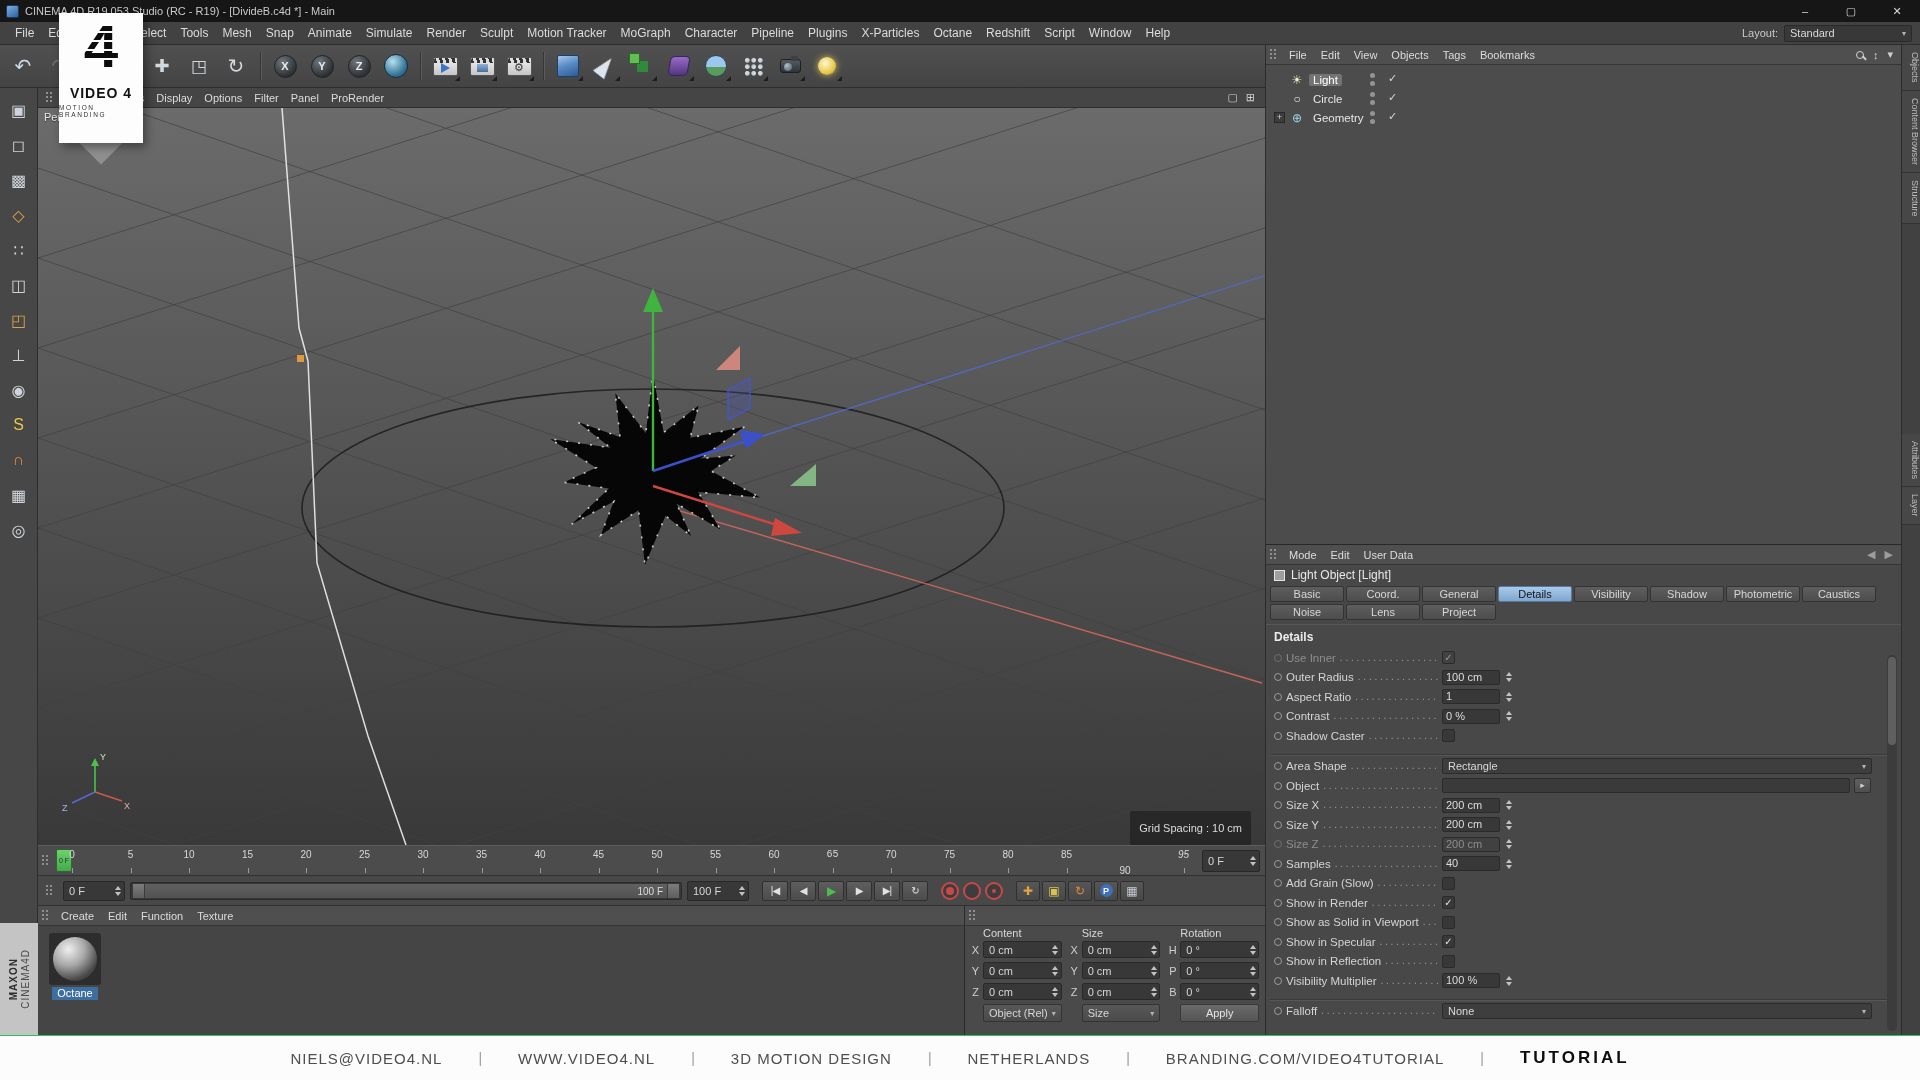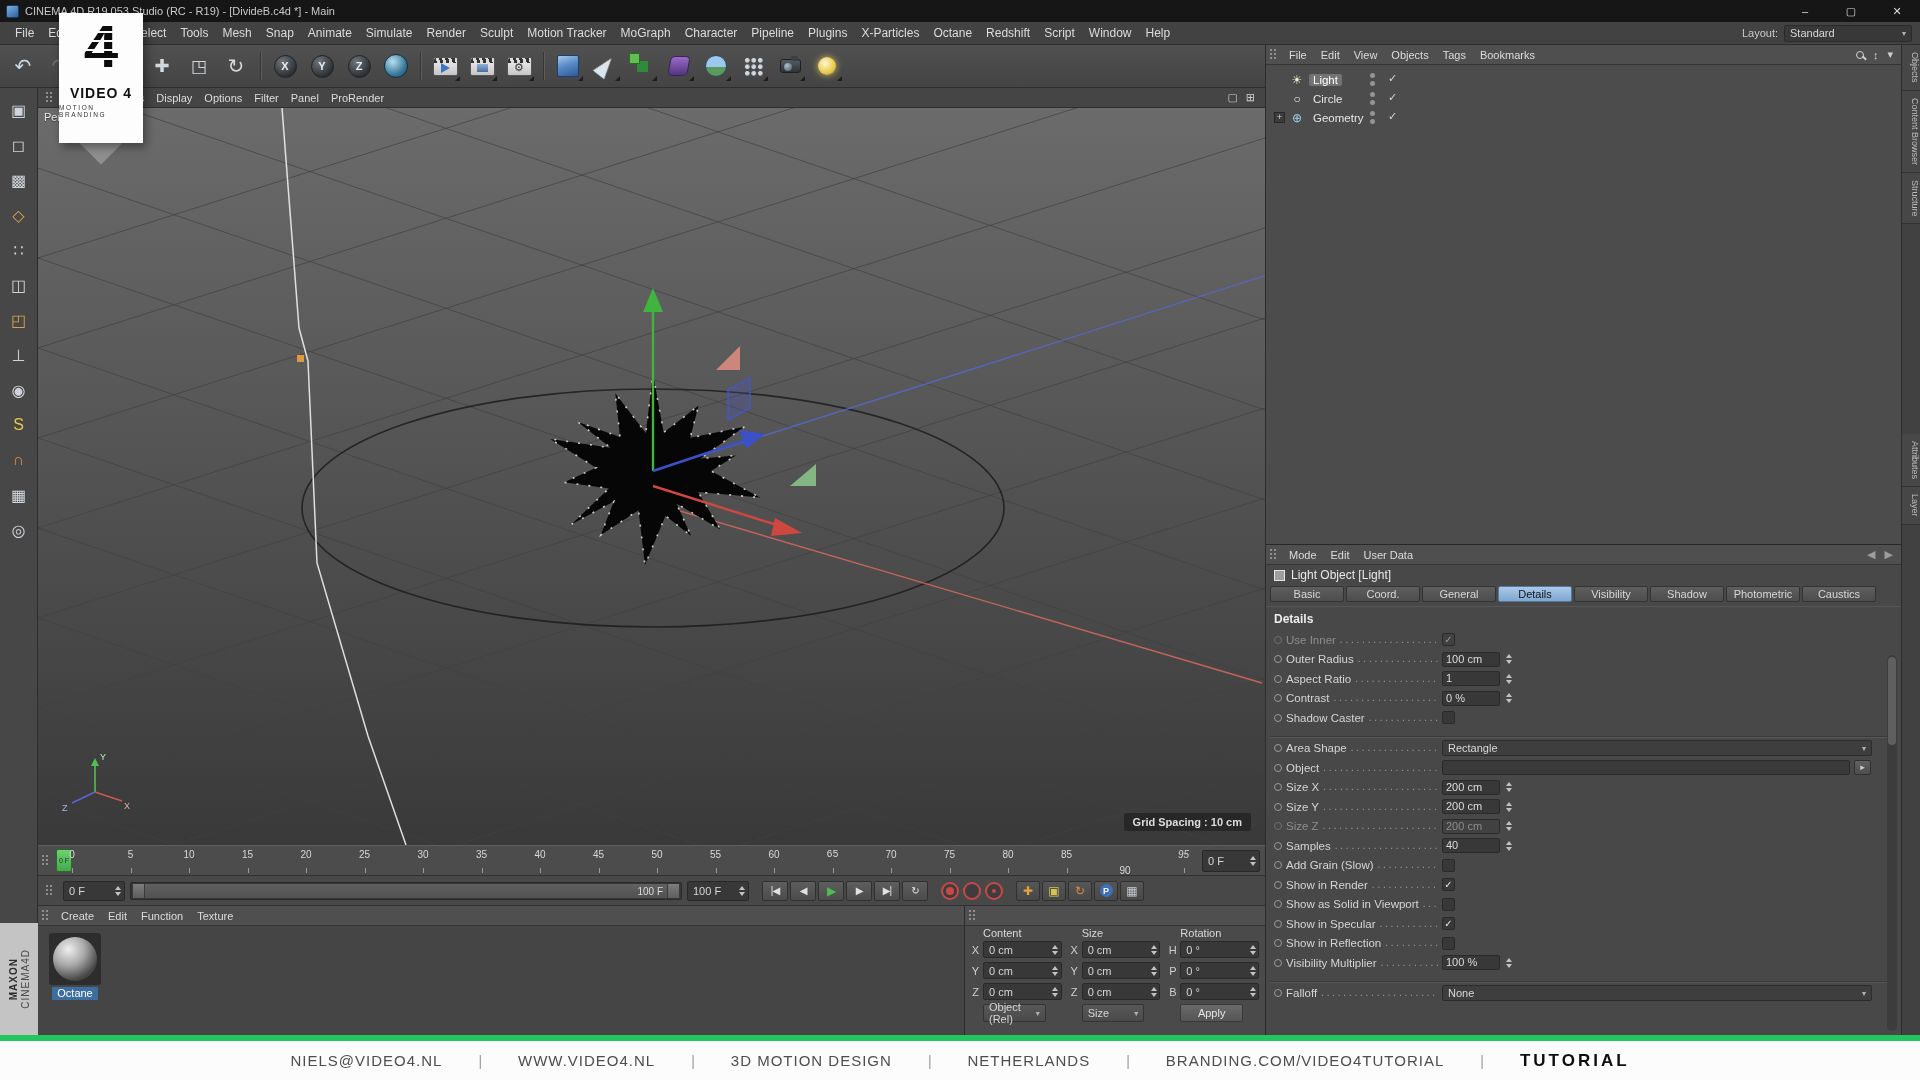--- a/index.html
+++ b/index.html
@@ -56,21 +56,21 @@
   .maxon-strip span.thin { font-weight:normal; color:#4a4a4a; }
 
   
   .viewport { position:absolute; left:38px; top:88px; width:1227px; height:757px; }
   .vp-menubar { height:20px; background:#454545; border-bottom:1px solid #2f2f2f; display:flex; align-items:center; padding:0 4px; }
   .vp-menubar .menu-item { padding:2px 6px; font-size:11px; }
   .vp-right { margin-left:auto; display:flex; gap:8px; padding-right:6px; font-size:11px; color:#cfcfcf; }
   .scene { position:relative; width:1227px; height:737px; background:linear-gradient(#6b6b6b, #555 45%, #393939); overflow:hidden; }
   .scene svg { position:absolute; inset:0; }
   .cam-label { position:absolute; left:6px; top:3px; font-size:11px; color:#e8e8e8; text-shadow:0 1px 1px rgba(0,0,0,.5); }
-  .grid-label { position:absolute; right:14px; bottom:14px; background:rgba(20,20,20,.5); color:#dcdcdc; font-size:11px; padding:3px 9px; border-radius:2px;font-weight:bold; }
+  .grid-label { position:absolute; right:14px; bottom:0; background:rgba(20,20,20,.5); color:#dcdcdc; font-size:11px; padding:11px 9px; border-radius:2px; }
 
   .handle { width:8px; height:13px; background-image:radial-gradient(#8f8f8f 1px, transparent 1.3px); background-size:4px 4px; margin:0 5px 0 3px; flex:none; }
 
   
   .tl-ruler { position:absolute; left:38px; top:845px; width:1227px; height:31px; background:#4c4c4c; border-top:1px solid #5e5e5e; border-bottom:1px solid #303030; display:flex; align-items:center; }
   .ruler-area { position:relative; flex:1; height:100%; }
   .tick { position:absolute; top:3px; transform:translateX(-50%); font-size:10px; color:#d8d8d8; }
   .tickmark { position:absolute; bottom:2px; width:1px; height:5px; background:#9a9a9a; }
   .playhead { position:absolute; left:2px; top:3px; bottom:3px; width:16px; background:linear-gradient(#6ed06e,#45a84d); border:1px solid #2c6a32; border-radius:2px; display:flex; align-items:center; justify-content:center; font-size:7px; color:#123a16; }
   .framebox { width:58px; height:22px; margin:0 5px; background:#383838; border:1px solid #282828; border-radius:2px; display:flex; align-items:center; padding:0 2px 0 5px; font-size:11px; }
@@ -106,21 +106,21 @@
 
   
   .coords { position:absolute; left:965px; top:906px; width:300px; height:129px; background:#4a4a4a; }
   .coords-body { display:flex; padding:1px 2px; }
   .coord-col { flex:1; display:flex; flex-direction:column; }
   .coord-title { font-size:11px; color:#d8d8d8; padding:0 0 0 16px; }
   .coord-row { display:flex; align-items:center; gap:3px; margin:2px 4px; }
   .axis-label { width:9px; font-size:11px; color:#cfcfcf; text-align:center; flex:none; }
   .cfield { flex:1; height:17px; background:#383838; border:1px solid #292929; border-radius:2px; display:flex; align-items:center; padding:0 1px 0 5px; font-size:11px; }
   .cfield .fval { flex:1; }
-  .cfoot { height:18px; margin:2px 20px 0 16px; border-radius:2px; font-size:11px; display:flex; align-items:center; }
+  .cfoot { height:18px; margin:2px 4px 0 16px; border-radius:2px; font-size:11px; display:flex; align-items:center; }
   .cdrop { background:linear-gradient(#585858,#4a4a4a); border:1px solid #333; padding:0 5px; }
   .cdrop .fval { flex:1; }
   .apply-btn { background:linear-gradient(#6a6a6a,#555); border:1px solid #383838; justify-content:center; color:#e4e4e4; }
 
   
   .rightdock { position:absolute; left:1265px; top:45px; width:655px; height:990px; background:#4a4a4a; border-left:1px solid #2c2c2c; }
   .om { position:absolute; top:0; left:0; right:19px; height:500px; border-bottom:1px solid #282828; background:#4c4c4c; }
   .om-right { margin-left:auto; display:flex; align-items:center; gap:9px; padding-right:8px; color:#cfcfcf; font-size:11px; }
   .search-icon { width:8px; height:8px; border:1.5px solid #cfcfcf; border-radius:50%; position:relative; display:inline-block; }
   .search-icon::after { content:""; position:absolute; width:5px; height:1.5px; background:#cfcfcf; transform:rotate(45deg); right:-4px; bottom:-1px; }
@@ -163,21 +163,21 @@
   .am-row.disabled .adot { border-color:#6f6f6f; }
   .am-scroll { position:absolute; right:4px; top:110px; bottom:4px; width:10px; background:#3c3c3c; border-radius:5px; }
   .am-thumb { position:absolute; top:2px; left:1px; width:8px; height:88px; background:#5f5f5f; border-radius:4px; }
 
   
   .side-strip { position:absolute; right:0; top:0; width:19px; height:100%; background:#414141; border-left:1px solid #2c2c2c; display:flex; flex-direction:column; align-items:center; }
   .strip-tab { writing-mode:vertical-rl; font-size:9px; color:#bdbdbd; padding:7px 0; border-bottom:1px solid #333; width:100%; text-align:center; background:#474747; }
   .strip-gap { height:210px; }
 
   
-  .footer { position:absolute; left:0; right:0; bottom:0; height:45px; background:#fcfcfc; border-top:6px solid #22c55e; display:flex; align-items:center; justify-content:center; gap:36px; z-index:15; }
+  .footer { position:absolute; left:0; right:0; bottom:0; height:45px; background:#fcfcfc; border-top:1px solid #22c55e; display:flex; align-items:center; justify-content:center; gap:36px; z-index:15; }
   .fitem { font-size:15px; color:#4e4e4e; letter-spacing:1px; }
   .fsep { font-size:14px; color:#9a9a9a; }
   .fitem.tutorial { font-size:17px; font-weight:800; color:#0e0e0e; letter-spacing:3px; }
 
   
   .logo { position:absolute; left:59px; top:13px; width:84px; height:130px; z-index:50; }
   .logo .diamond { position:absolute; left:24px; top:108px; width:36px; height:36px; background:#8f8f8f; transform:rotate(45deg); }
   .logo .card { position:absolute; inset:0; background:#fdfdfd; box-shadow:3px 4px 9px rgba(0,0,0,.4); display:flex; flex-direction:column; align-items:center; padding-top:2px; }
   .logo .numeral { font-size:62px; font-weight:900; color:#0c0c0c; line-height:64px; font-family:"Liberation Sans", sans-serif; background:repeating-linear-gradient(180deg,#0c0c0c 0 7px,#fdfdfd 7px 9px); -webkit-background-clip:text; background-clip:text; color:transparent; }
   .logo .brand { font-size:14px; font-weight:800; color:#111; letter-spacing:1px; margin-top:6px; }
@@ -716,20 +716,25 @@
       <div class="am-tabs">
           <div class="am-tab">Basic</div>
           <div class="am-tab">Coord.</div>
           <div class="am-tab">General</div>
           <div class="am-tab active">Details</div>
           <div class="am-tab">Visibility</div>
           <div class="am-tab">Shadow</div>
           <div class="am-tab">Photometric</div>
           <div class="am-tab">Caustics</div>
         </div>
+      <div class="am-tabs">
+          <div class="am-tab">Noise</div>
+          <div class="am-tab">Lens</div>
+          <div class="am-tab">Project</div>
+        </div>
       <div class="am-section">Details</div>
       <div class="am-rows">
           <div class="am-row disabled">
             <span class="adot"></span>
             <span class="alabel">
               <span class="alabel-text">Use Inner</span>
               <span class="leader"></span>
             </span>
             <span class="acheck">✓</span>
           </div>

